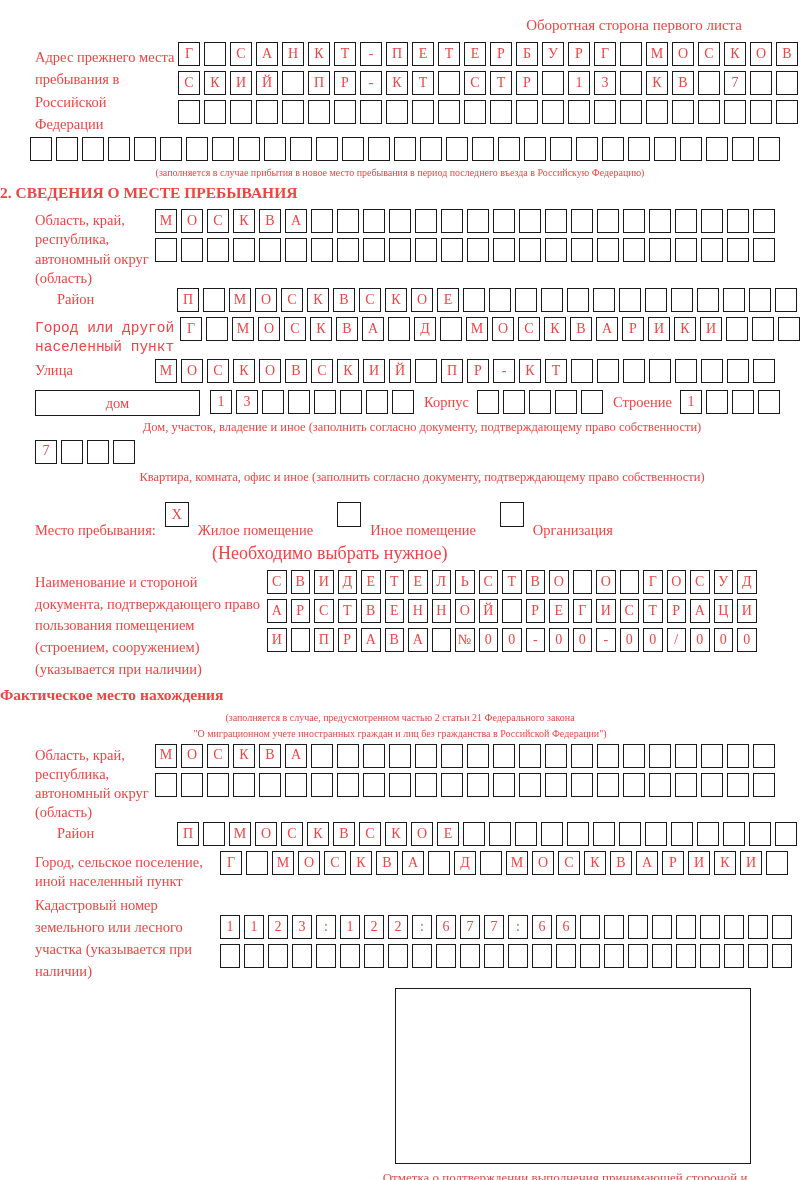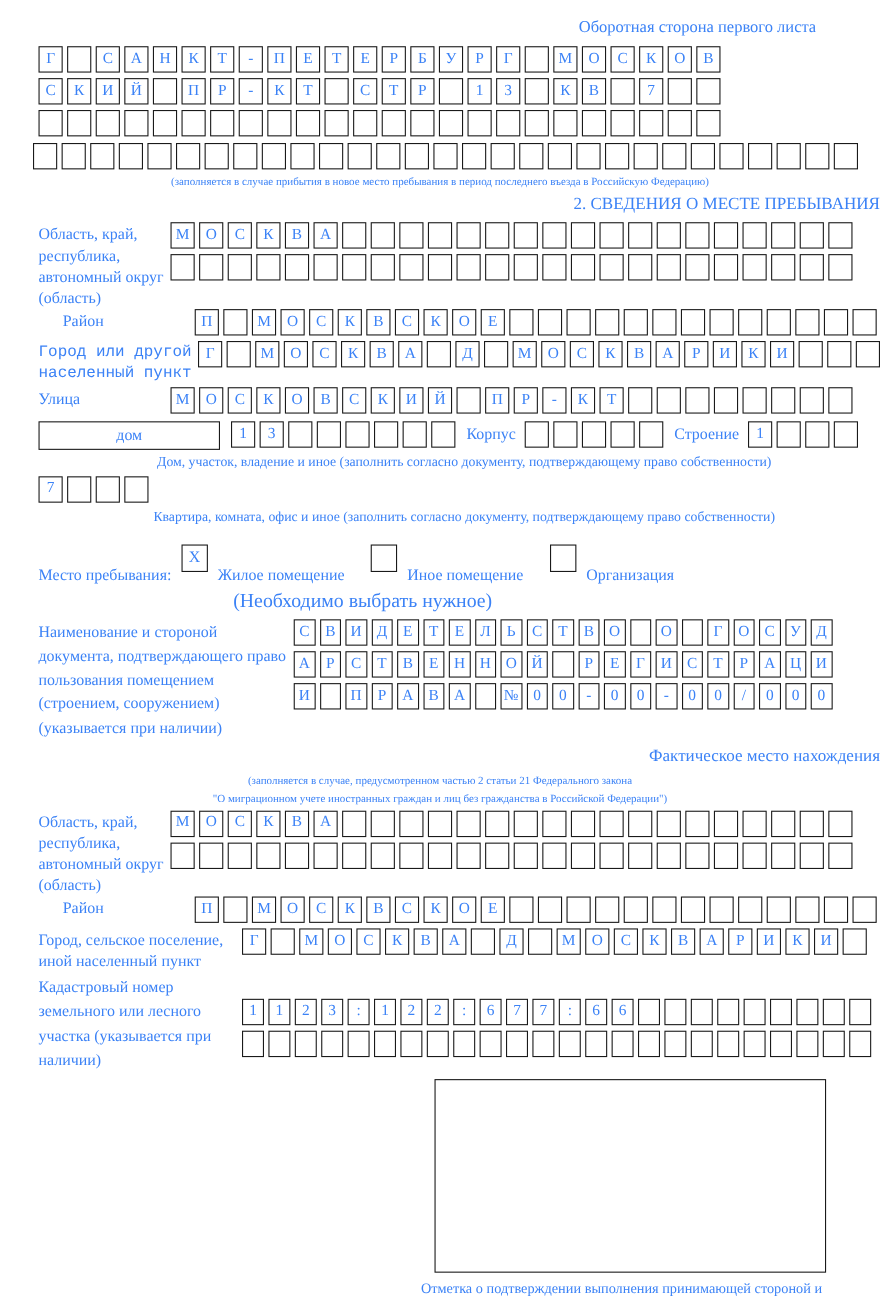--- a/index.html
+++ b/index.html
@@ -2,21 +2,21 @@
 <html lang="ru"><head>
 <meta charset="utf-8">
 <style>
   html,body{margin:0;padding:0;background:#fff;}
   .page{
     position:relative;
     width:800px;height:1180px;
     box-sizing:border-box;
     overflow:hidden;
     background:#fff;
-    color:#3b82f6;
+    color:#ef4444;
     font-family:"Liberation Serif", serif;
     font-size:14.5px;
     line-height:1.32;
   }
   .header-note{
     padding:16px 58px 0 0;
     text-align:right;
     font-size:15px;
   }
   .frow{display:flex;align-items:flex-start;padding-left:35px;}
@@ -28,21 +28,21 @@
     width:22px;height:24px;
     border:1.6px solid #1a1a1a;
     display:flex;align-items:center;justify-content:center;
     font-size:14px;background:#fff;
   }
   .cad .cell{width:20px;}
   .doc-grid .cell{width:19.5px;}
   .fullrow{padding-left:30px;margin-top:1px;}
   .cap{font-size:10px;text-align:center;margin:1px 0 3px 0;}
   .cap-left{font-size:12.5px;text-align:center;padding-left:44px;margin:0 0 4px 0;}
-  .h-bold{font-weight:normal;text-align:right;font-size:15.5px;margin:4px 0 6px 0;}
+  .h-bold{font-weight:bold;text-align:left;font-size:15.5px;margin:4px 0 6px 0;}
   .bigbox{
     flex:0 0 auto;box-sizing:border-box;
     border:1.6px solid #1a1a1a;height:26px;
     display:flex;align-items:center;justify-content:center;
     font-size:14.5px;background:#fff;
   }
   .w-dom{width:165px;margin-right:10px;}
   .w-kv{width:196px;margin-right:10px;}
   .inline-label{padding:3px 8px 0 10px;flex:0 0 auto;}
   .stay-row{display:flex;align-items:center;padding-left:35px;margin-top:2px;}
@@ -76,20 +76,21 @@
   .mt2{margin-top:2px;} .mt4{margin-top:4px;} .mt6{margin-top:6px;}
 </style>
 </head>
 <body>
 
 <div class="page">
 
   <div class="header-note">Оборотная сторона первого листа</div>
 
   <div class="frow mt6">
+    <div class="flabel lbl-prev">Адрес прежнего места пребывания в Российской Федерации</div>
     <div class="grid-col">
       <div class="cellrow">
           <span class="cell">Г</span>
           <span class="cell"></span>
           <span class="cell">С</span>
           <span class="cell">А</span>
           <span class="cell">Н</span>
           <span class="cell">К</span>
           <span class="cell">Т</span>
           <span class="cell">-</span>

